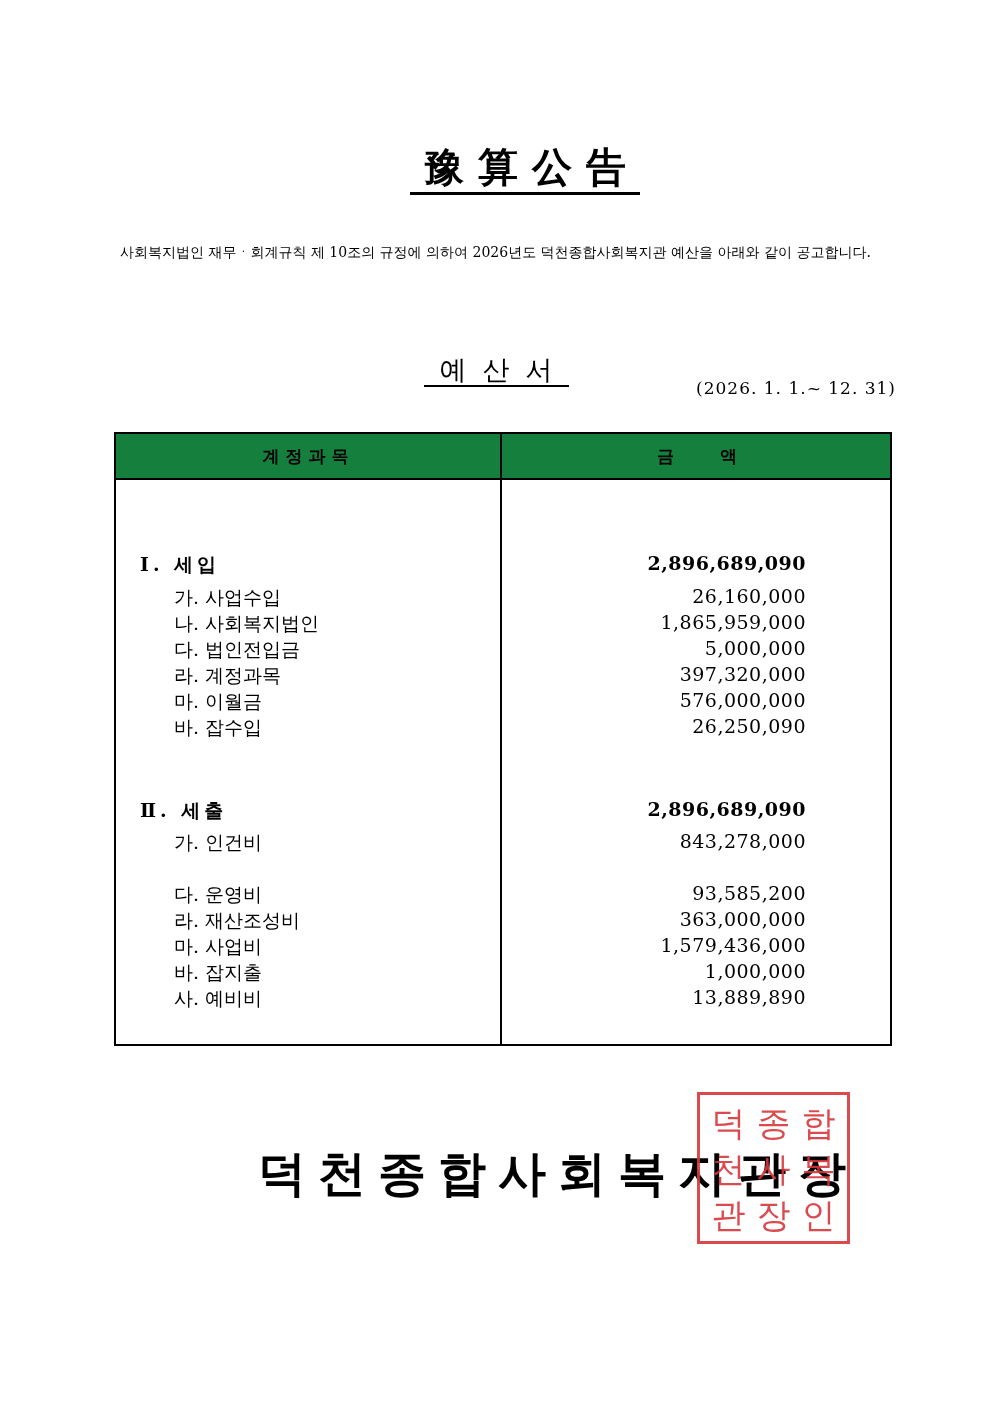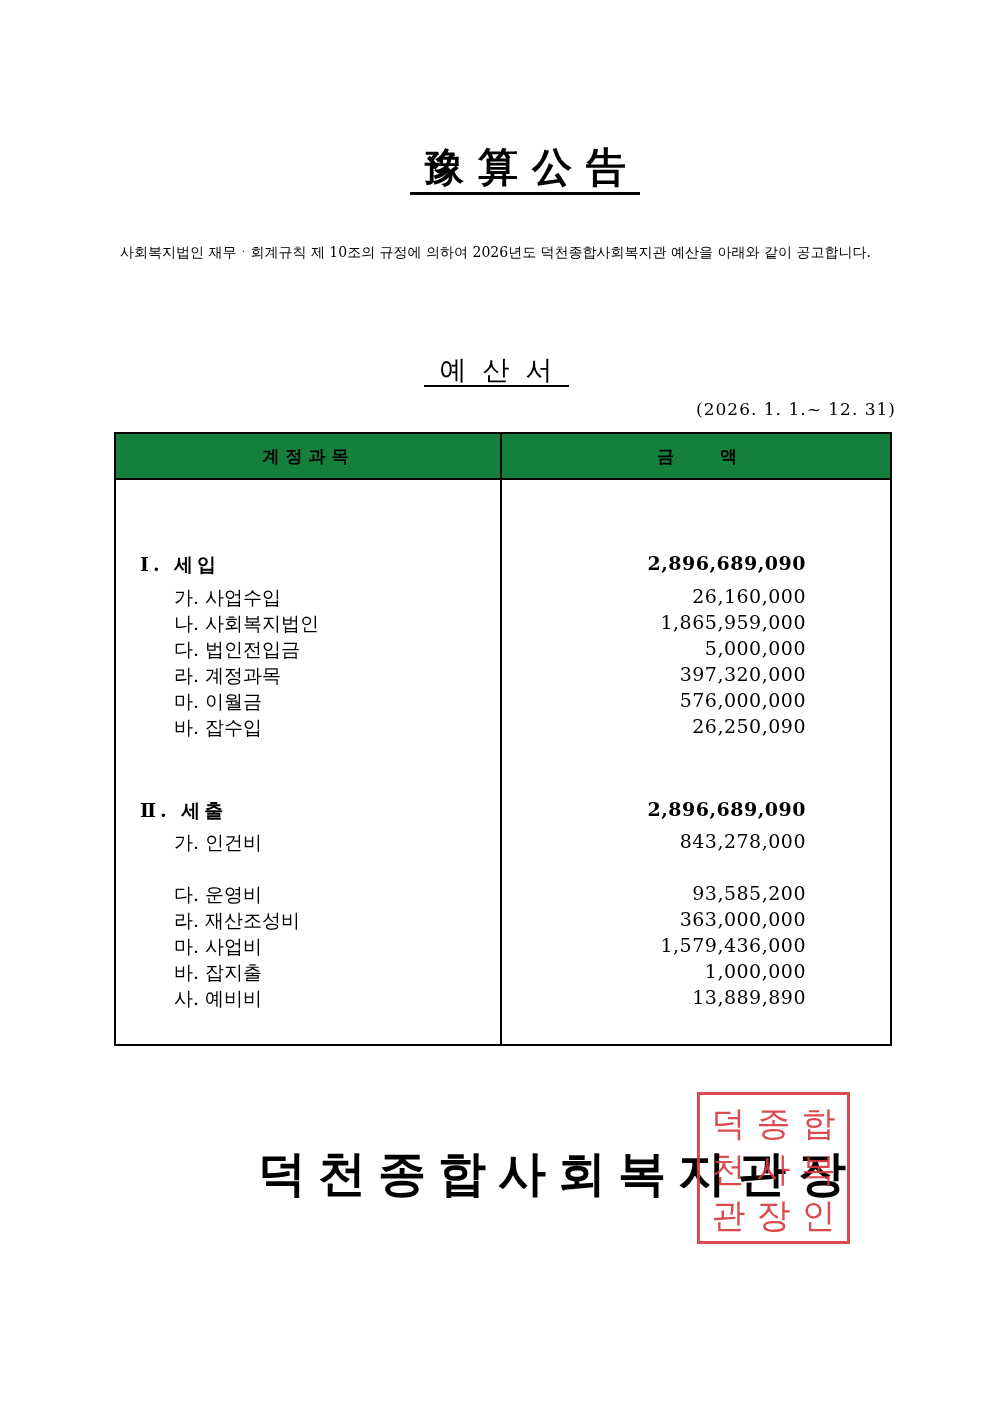--- a/index.html
+++ b/index.html
@@ -7,21 +7,21 @@
          font-family: "DejaVu Serif", "Liberation Serif", serif; color: #000; }
   .title { position: absolute; left: 0; width: 992px; top: 140px; text-align: center;
            font-size: 40px; font-weight: bold; letter-spacing: 14px; padding-left: 29px; }
   .title span { border-bottom: 3px solid #000; padding: 0 0 2px 14px; }
   .intro { position: absolute; left: 100px; width: 790px; top: 230px;
            font-size: 14px; line-height: 44px; text-align: justify; text-indent: 20px;
            font-family: "DejaVu Serif", serif; }
   .subtitle { position: absolute; left: 0; width: 992px; top: 352px; text-align: center;
               font-size: 27px; font-weight: normal; letter-spacing: 16px; }
   .subtitle span { border-bottom: 2px solid #000; padding-left: 16px; }
-  .period { position: absolute; right: 96px; top: 399px; font-size: 17px; letter-spacing: 1px; }
+  .period { position: absolute; right: 96px; top: 378px; font-size: 17px; letter-spacing: 1px; }
   .tbl { position: absolute; left: 114px; top: 432px; width: 778px; height: 614px;
          border: 2px solid #000; box-sizing: border-box; }
   .thead { position: absolute; left: 0; top: 0; width: 100%; height: 46px;
            background: #15803d; border-bottom: 2px solid #000; box-sizing: border-box; }
   .th { position: absolute; top: 0; height: 44px; line-height: 44px; text-align: center;
         font-size: 17px; font-weight: bold; }
   .th.c1 { left: 0; width: 385px; letter-spacing: 6px; }
   .th.c2 { left: 386px; width: 390px; word-spacing: 40px; }
   .vline { position: absolute; left: 384px; top: 0; width: 1.5px; height: 100%; background: #000; }
   .row { position: absolute; left: 0; width: 100%; height: 26px; font-size: 19px; }

